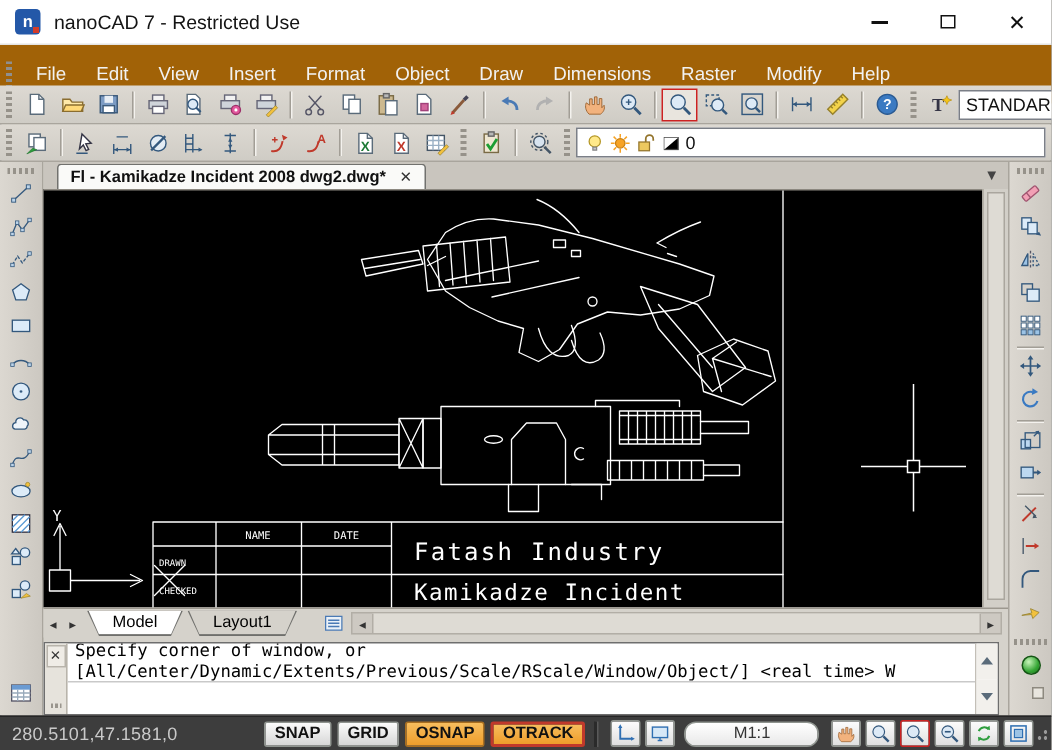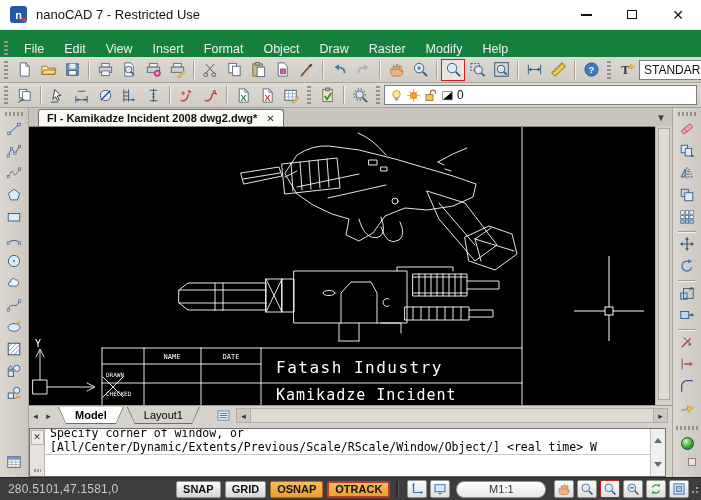--- a/index.html
+++ b/index.html
@@ -10,21 +10,21 @@
 .titlebar{left:0;top:0;width:701px;height:30px;background:#fff;display:flex;align-items:center;border-bottom:1px solid #e4e4e4}
 .appico{width:17px;height:17px;margin-left:10px;background:#2458a8;border-radius:3px;position:relative;color:#fff;font-weight:bold;font-size:11px;display:flex;align-items:center;justify-content:center}
 .appico i{position:absolute;right:1px;bottom:1px;width:4px;height:4px;background:#d23c2a}
 .ttitle{margin-left:9px;font-size:13px;color:#141414}
 .wbtns{margin-left:auto;display:flex;height:30px}
 .wbtn{width:46px;height:30px;display:flex;align-items:center;justify-content:center;color:#111}
 .gl-min{width:11px;height:2px;background:#111}
 .gl-max{width:10px;height:9px;border:1.4px solid #111}
 .gl-cls{font-size:14px;line-height:1}
 
-.menubar{left:0;top:30px;width:701px;height:39px;background:#15803d;display:flex;align-items:center}
+.menubar{left:0;top:30px;width:701px;height:39px;background:#a16207;display:flex;align-items:center}
 .mgrip{width:4px;height:18px;margin:0 6px 0 4px;background:repeating-linear-gradient(180deg,#8f8f8f 0 2px,transparent 2px 4px)}
 .mitem{padding:0 10px;font-size:12.5px;color:#f2f2f2;line-height:27px}
 
 .tbrow{left:0;width:701px;background:linear-gradient(#ddd9d2,#cfccc5);display:flex;align-items:center;border-bottom:1px solid #a9a59d}
 .tb1{top:57px;height:26px}
 .tb2{top:83px;height:25px}
 .tb{width:24px;height:22px;display:flex;align-items:center;justify-content:center;flex:none}
 .tb svg{width:17px;height:17px}
 .tb.act{border:1px solid #cc2222;background:#e9e5de}
 .tb.dis{opacity:.95}
@@ -46,21 +46,21 @@
 .dtab .x{font-size:10px;font-weight:normal;color:#333}
 .tabdrop{margin-left:auto;margin-right:6px;font-size:10px;color:#444;align-self:center}
 
 .canvas{left:29px;top:126px;width:626px;height:279px;background:#000;border-top:1px solid #8c8880}
 .vscroll{left:655px;top:126px;width:17px;height:279px;background:#d2cfc8;border-left:1px solid #b5b1a8}
 .vthumb{position:absolute;left:2px;top:2px;width:12px;height:272px;background:#dedbd4;border:1px solid #aaa69e}
 
 .btmrow{left:29px;top:405px;width:643px;height:20px;background:#d5d2cb;display:flex;align-items:center;border-top:1px solid #9c988f}
 .navb{width:13px;height:15px;display:flex;align-items:center;justify-content:center;font-size:9px;color:#333}
 .mtab{background:#6f6f6c;clip-path:polygon(0 0,100% 0,calc(100% - 8px) 100%,8px 100%);padding:0 1px 1px;margin-left:3px;height:17px;display:flex}
-.mtab .in{background:#fff;clip-path:polygon(0 0,100% 0,calc(100% - 7px) 100%,7px 100%);padding:1px 16px 0;font-size:11px;font-weight:bold;color:#000;line-height:15px}
+.mtab .in{background:#fff;clip-path:polygon(0 0,100% 0,calc(100% - 7px) 100%,7px 100%);padding:1px 16px 0;font-size:11px;font-weight:normal;color:#000;line-height:15px}
 .mtab.off .in{background:#d5d2cb;font-weight:normal}
 .tlistb{width:20px;height:15px;margin-left:14px;display:flex;align-items:center;justify-content:center}
 .tlistb svg{width:15px;height:15px}
 .hscroll{flex:1;height:15px;margin:0 4px 0 2px;background:#cdc9c2;border:1px solid #b2aea6;display:flex;align-items:center;justify-content:space-between}
 .hscroll .navb{height:13px}
 .hthumb{flex:1;height:13px;background:#dedbd4;border-right:1px solid #b2aea6;border-left:1px solid #b2aea6}
 
 .cmdwin{left:29px;top:428px;width:637px;height:49px;background:#fff;border:1px solid #6e6e6e;display:flex}
 .cmdside{width:15px;background:#e6e3dc;border-right:1px solid #b8b4ab;display:flex;flex-direction:column;align-items:center}
 .cmdx{font-size:9px;color:#333;line-height:13px;width:13px;text-align:center;margin-top:1px;border:1px solid #b8b4ab;background:#efece6}
@@ -460,20 +460,21 @@
 
 <div class="abs menubar">
   <span class="mgrip"></span>
   <span class="mitem">File</span>
   <span class="mitem">Edit</span>
   <span class="mitem">View</span>
   <span class="mitem">Insert</span>
   <span class="mitem">Format</span>
   <span class="mitem">Object</span>
   <span class="mitem">Draw</span>
+  <span class="mitem">Dimensions</span>
   <span class="mitem">Raster</span>
   <span class="mitem">Modify</span>
   <span class="mitem">Help</span>
 </div>
 
 <div class="abs tbrow tb1">
   <span class="vgrip"></span>
   <b class="tb">
       <svg>
         <use href="#pg"></use>

